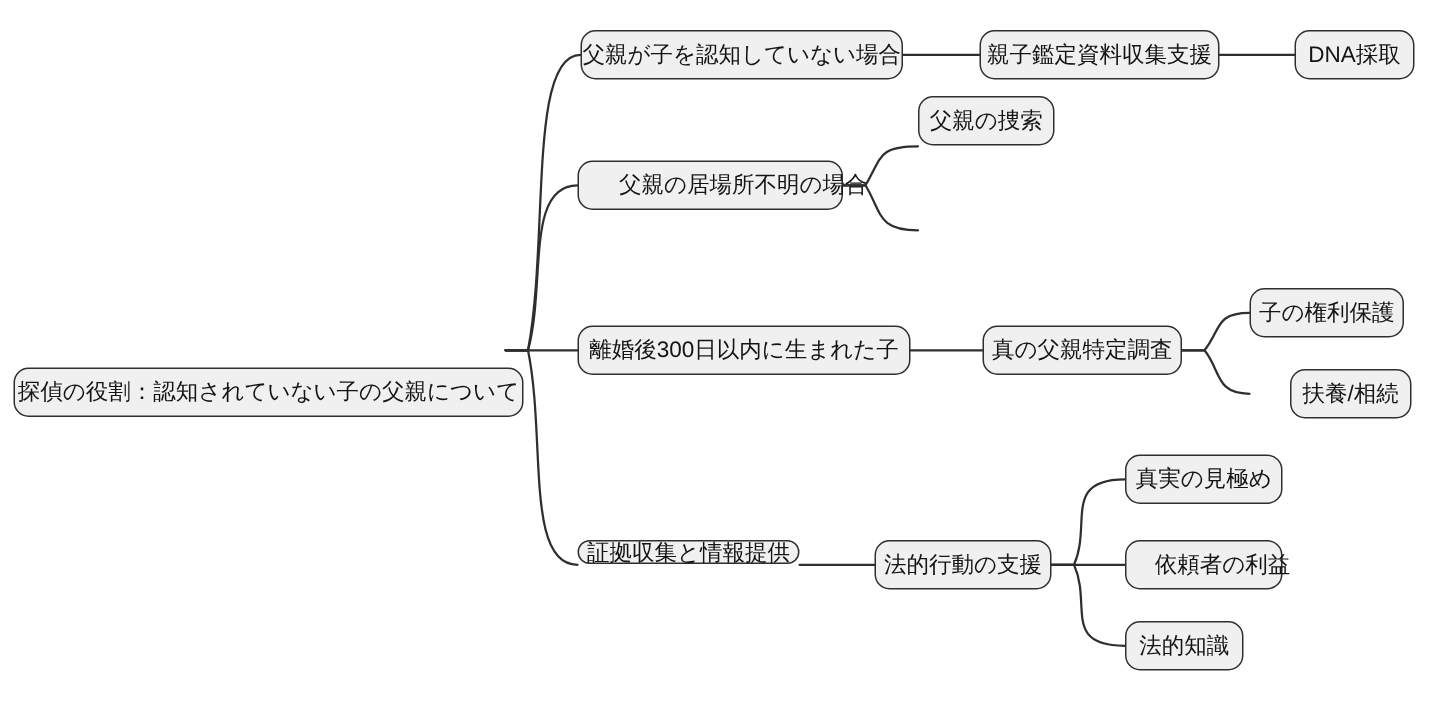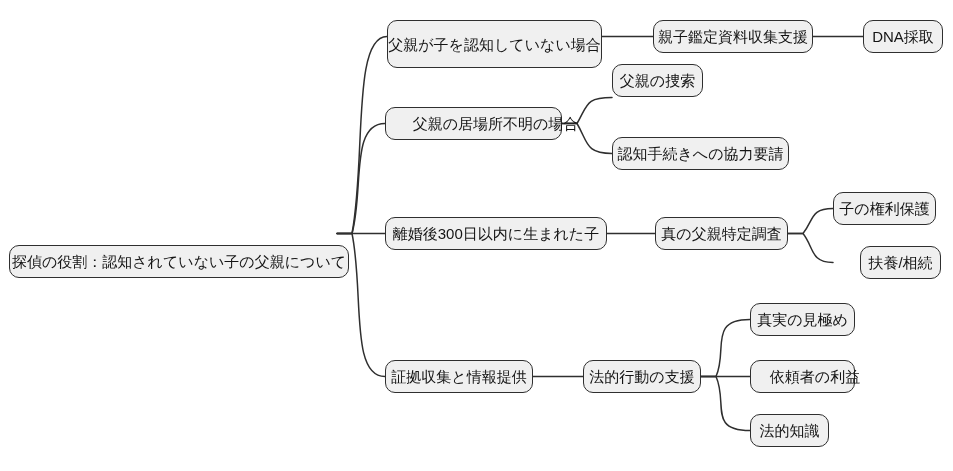--- a/index.html
+++ b/index.html
@@ -55,32 +55,31 @@
     <path class="edge" d="M 788 233.5 L 803 233.5 C 814 247 810 262.5 833 262.5"></path>
 
     <path class="edge" d="M 533 376.5 L 583 376.5"></path>
     <path class="edge" d="M 701 376.5 L 716 376.5 C 728 350 708 319.5 750 319.5"></path>
     <path class="edge" d="M 701 376.5 L 750 376.5"></path>
     <path class="edge" d="M 701 376.5 L 716 376.5 C 728 403 708 430.5 750 430.5"></path>
   </svg>
 
   <div class="node" style="left:9px;top:217px;width:340px;height:33px;margin-top:28px;">探偵の役割：認知されていない子の父親について</div>
 
-  <div class="node" style="left:387px;top:20px;width:215px;height:48px;">父親が子を認知していない場合</div>
+  <div class="node" style="left:387px;top:20px;width:215px;height:33px;">父親が子を認知していない場合</div>
   <div class="node" style="left:653px;top:20px;width:160px;height:33px;">親子鑑定資料収集支援</div>
   <div class="node" style="left:863px;top:20px;width:80px;height:33px;">DNA採取</div>
 
   <div class="node" style="left:385px;top:107px;width:177px;height:33px;padding-left:48px;">父親の居場所不明の場合</div>
   <div class="node" style="left:612px;top:64px;width:91px;height:33px;">父親の捜索</div>
-  <div class="node" style="left:612px;top:137px;width:177px;height:33px;">認知手続きへの協力要請</div>
 
   <div class="node" style="left:385px;top:217px;width:222px;height:33px;text-align:center;">離婚後300日以内に生まれた子</div>
   <div class="node" style="left:655px;top:217px;width:133px;height:33px;">真の父親特定調査</div>
   <div class="node" style="left:833px;top:192px;width:103px;height:33px;">子の権利保護</div>
   <div class="node" style="left:833px;top:246px;width:81px;height:33px;margin-left:27px;">扶養/相続</div>
 
-  <div class="node" style="left:385px;top:360px;width:148px;height:33px;">証拠収集と情報提供</div>
+  <div class="node" style="left:385px;top:360px;width:148px;height:16px;">証拠収集と情報提供</div>
   <div class="node" style="left:583px;top:360px;width:118px;height:33px;">法的行動の支援</div>
   <div class="node" style="left:750px;top:303px;width:105px;height:33px;">真実の見極め</div>
   <div class="node" style="left:750px;top:360px;width:105px;height:33px;padding-left:29px;">依頼者の利益</div>
   <div class="node" style="left:750px;top:414px;width:79px;height:33px;">法的知識</div>
 
 </div>
 
 </body></html>

